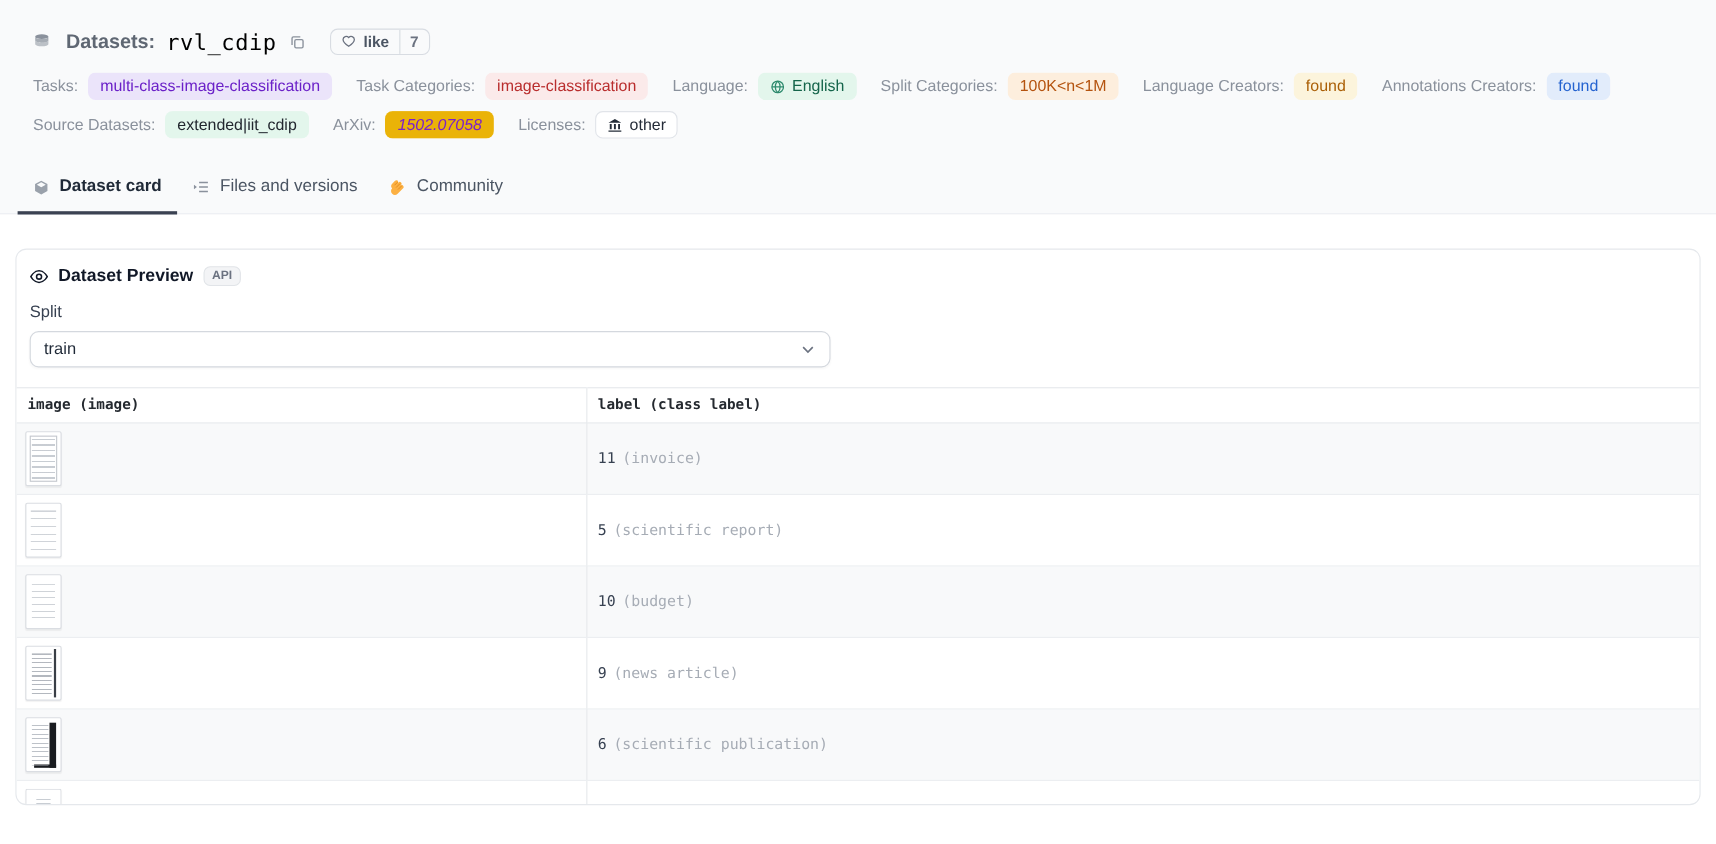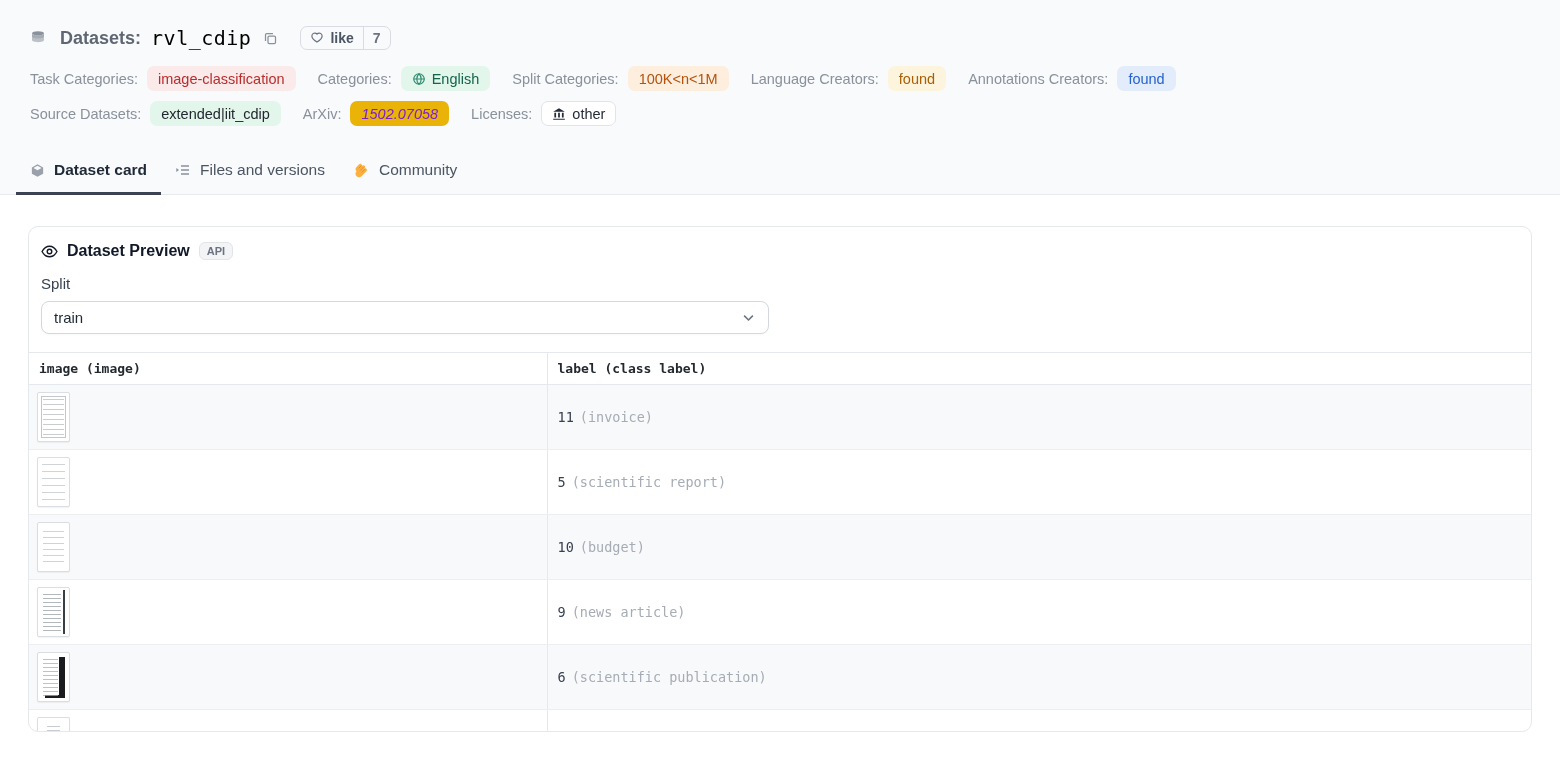--- a/index.html
+++ b/index.html
@@ -24,21 +24,21 @@
   .pill { display:inline-flex; align-items:center; gap:6px; height:25px; padding:0 10px; border-radius:7px; font-size:14.5px; text-decoration:none; white-space:nowrap; cursor:pointer; border:1px solid transparent; }
   .pill .pill-icon { display:flex; align-items:center; }
 
   
   .tabs { display:flex; align-items:flex-end; margin-top:26px; margin-left:-14px; }
   .tab { display:inline-flex; align-items:center; gap:9px; padding:9px 14px 13px; font-size:15.5px; color:#4b5563; cursor:pointer; border-bottom:3px solid transparent; margin-bottom:-1px; }
   .tab.active { color:#1f2937; font-weight:700; border-bottom-color:#3b4252; }
   .tab .tab-icon { display:flex; align-items:center; }
 
   
-  .main { padding:31px 28px 0; background:#ffffff; }
+  .main { padding:31px 14px 0; background:#ffffff; }
   .card { border:1px solid #e5e8ec; border-radius:10px; height:506px; overflow:hidden; background:#fff; }
   .card-head { padding:15px 12px 0; }
   .preview-title-row { display:flex; align-items:center; gap:9px; }
   .preview-title { font-size:16px; font-weight:700; color:#111827; }
   .api-badge { font-size:11px; font-weight:600; color:#6b7280; background:#f3f4f6; border:1px solid #e1e4e8; border-radius:6px; padding:2px 7px; cursor:pointer; }
   .split-label { margin-top:15px; font-size:15px; color:#374151; }
   .split-select { margin-top:9px; width:728px; height:33px; border:1px solid #d4d8de; border-radius:8px; background:#fff; display:flex; align-items:center; justify-content:space-between; padding:0 12px; font-size:15px; color:#1f2937; cursor:pointer; box-shadow:0 1px 2px rgba(0,0,0,.03); }
 
   
   table.preview-table { width:100%; border-collapse:collapse; margin-top:18px; border-top:1px solid #e5e8ec; }
@@ -95,30 +95,36 @@
               <path d="M20.8 8.6a5 5 0 0 0-8.8-3.2A5 5 0 0 0 3.2 8.6c0 5 8.8 10.4 8.8 10.4s8.8-5.4 8.8-10.4z"></path>
             </svg>
         </span>
         <span>like</span>
       </span>
       <span class="like-count">7</span>
     </button>
   </div>
 
   <div class="meta-row" id="meta-row-1">
+  <span class="meta-item">
+    <span class="meta-label">Tasks:</span>
+    <a class="pill" style="background: rgb(235, 228, 250); color: rgb(107, 33, 200);">
+          <span class="pill-text">multi-class-image-classification</span>
+        </a>
+  </span>
 
   <span class="meta-item">
     <span class="meta-label">Task Categories:</span>
     <a class="pill" style="background: rgb(251, 234, 234); color: rgb(185, 45, 45);">
           <span class="pill-text">image-classification</span>
         </a>
   </span>
 
   <span class="meta-item">
-    <span class="meta-label">Categories:</span>
+    <span class="meta-label">Language:</span>
     <a class="pill" style="background: rgb(227, 246, 236); color: rgb(21, 101, 75);">
           <span class="pill-icon">
             <svg width="14" height="14" viewBox="0 0 24 24" fill="none" stroke="#2e8b6e" stroke-width="2">
               <circle cx="12" cy="12" r="9"></circle>
               <path d="M3 12h18M12 3c2.8 2.6 3.8 5.6 3.8 9S14.8 18.4 12 21M12 3c-2.8 2.6-3.8 5.6-3.8 9s1 6.4 3.8 9"></path>
             </svg>
           </span>
           <span class="pill-text">English</span>
         </a>
   </span>

